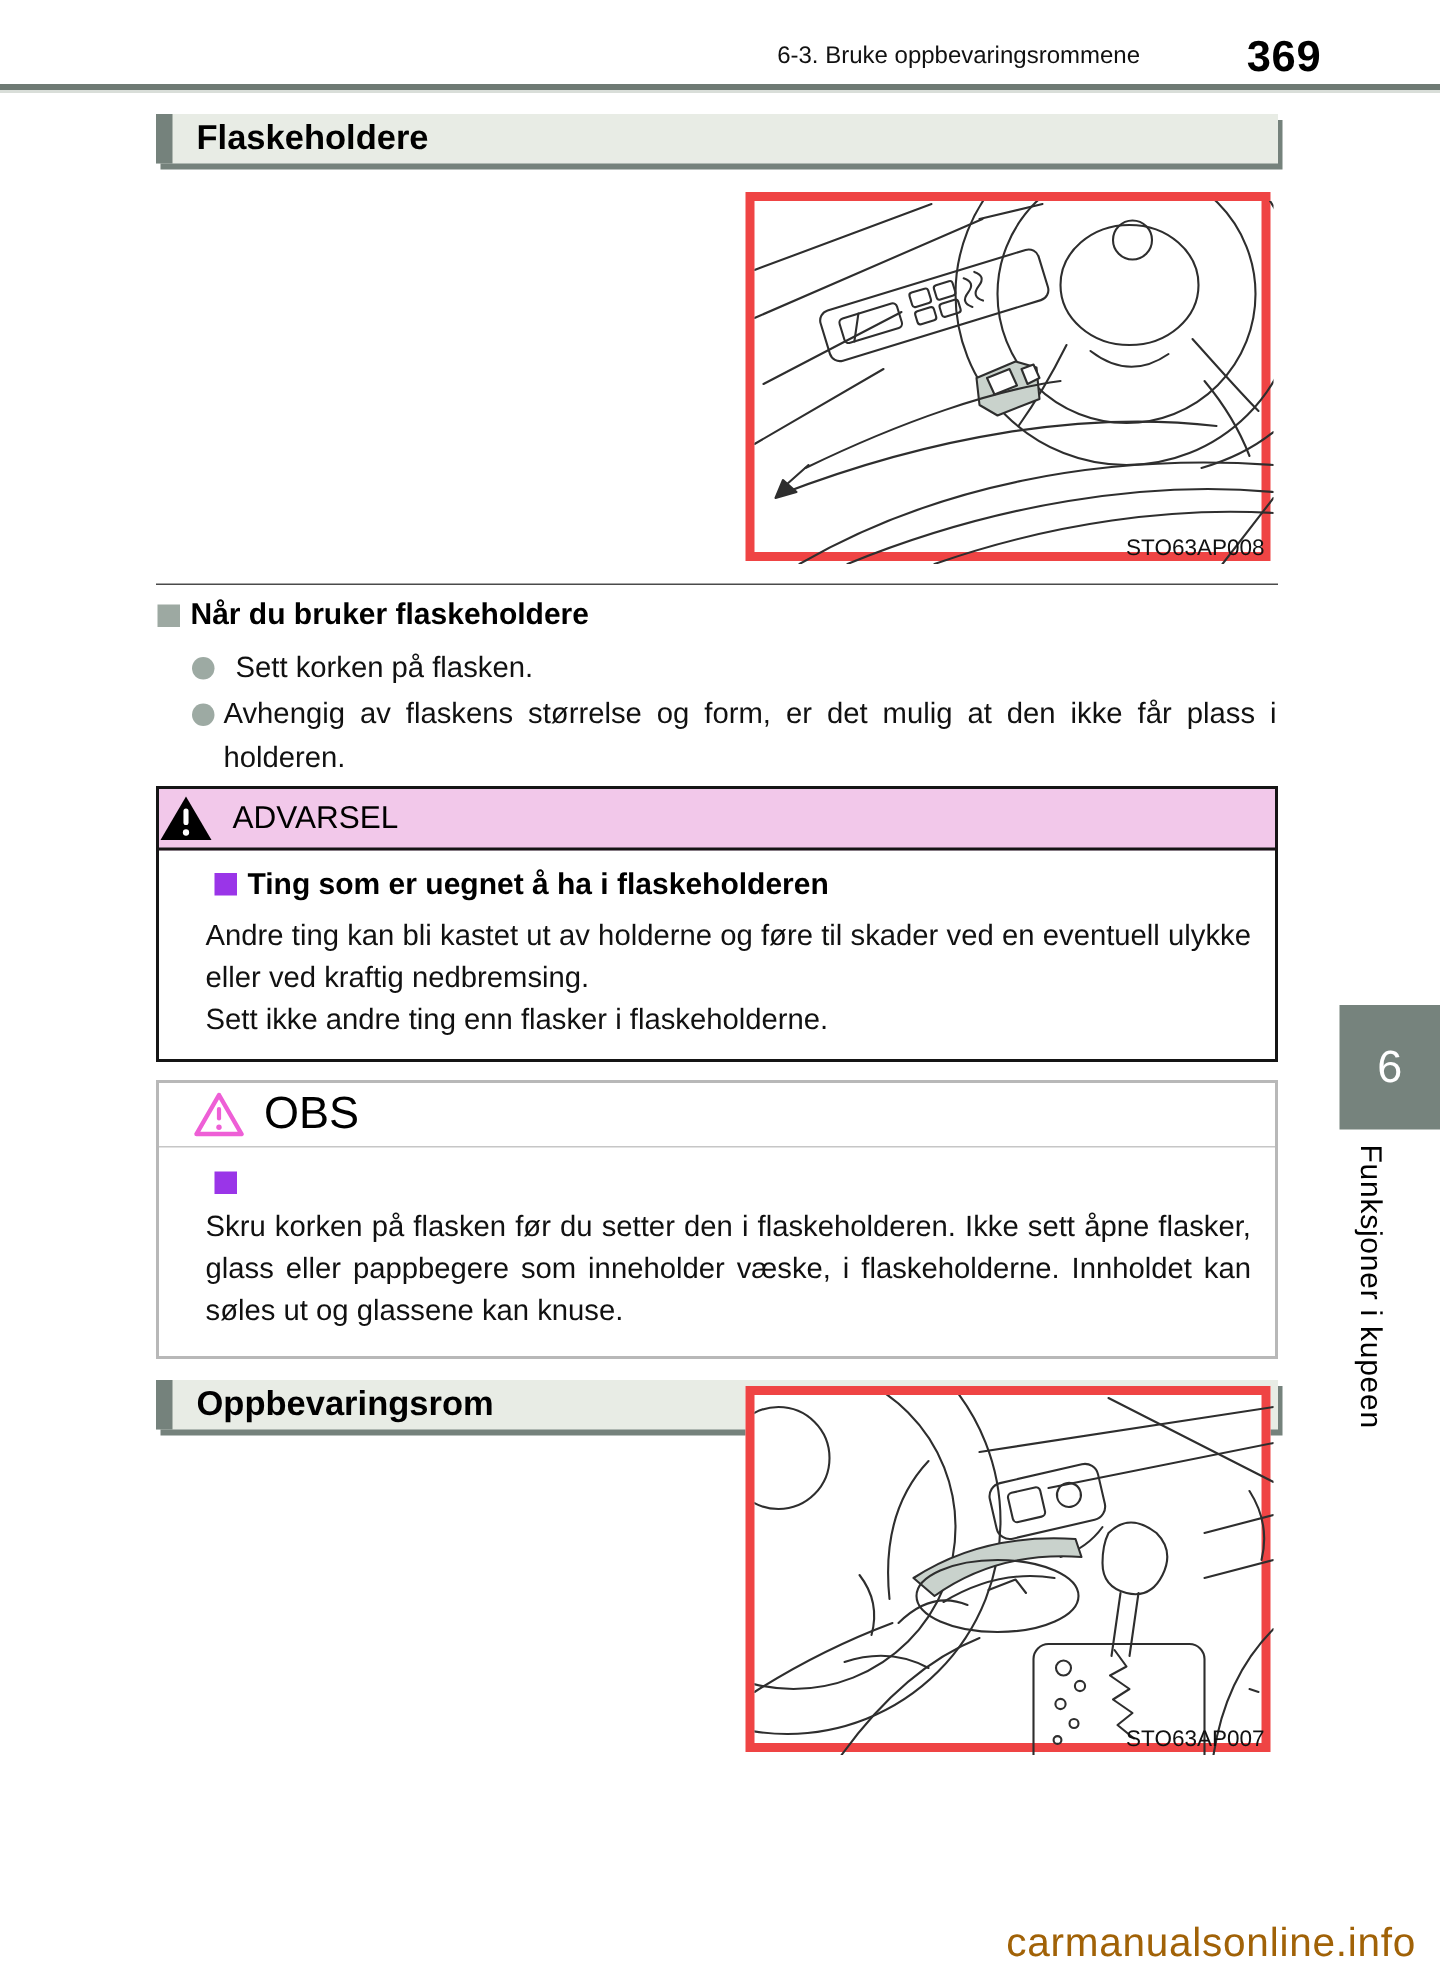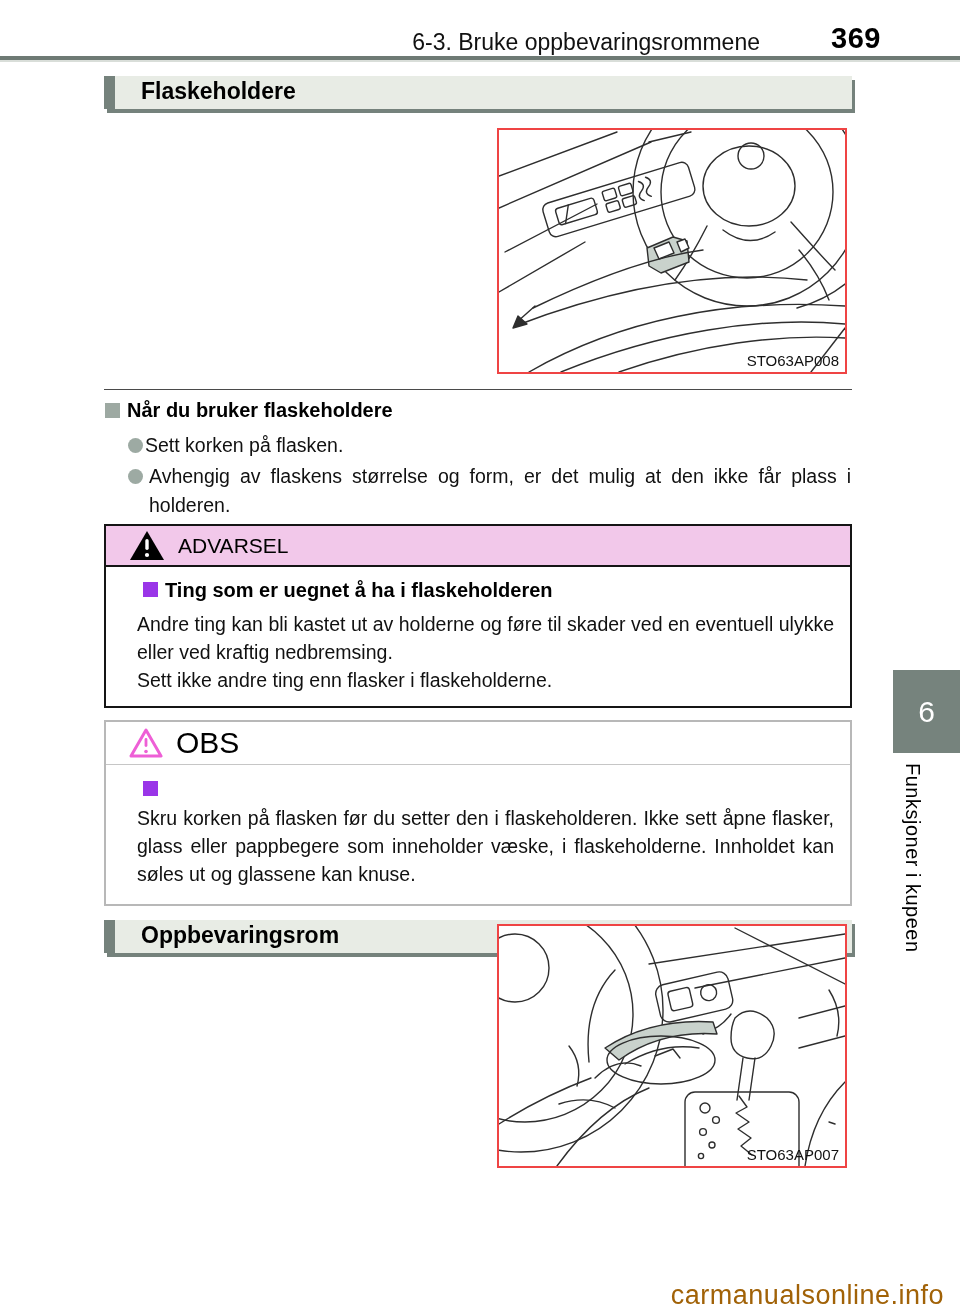--- a/index.html
+++ b/index.html
@@ -1,55 +1,55 @@
 <!DOCTYPE html>
 <html><head>
 <meta charset="utf-8">
 <style>
   html,body{margin:0;padding:0;background:#fff;}
   .page{position:relative;width:960px;height:1312px;background:#ffffff;overflow:hidden;
         font-family:"Liberation Sans", sans-serif;color:#1a1a1a;}
 
   
-  .running-head{position:absolute;top:29px;right:200px;font-size:23px;color:#111;}
+  .running-head{position:absolute;top:29px;right:200px;font-size:16px;color:#111;}
   .page-number{position:absolute;top:22px;right:79px;font-size:29px;font-weight:bold;color:#000;letter-spacing:.5px;}
   .top-rule{position:absolute;top:56px;left:0;width:960px;height:4px;background:#6E7A74;border-bottom:2px solid #D9DED9;}
 
   
   .section-header{position:absolute;left:104px;width:748px;height:33px;box-sizing:border-box;
     background:#E8ECE5;border-left:11px solid #75827C;box-shadow:3px 4px 0 #75827C;
-    font-size:23px;font-weight:bold;line-height:31px;padding-left:26px;color:#000;}
+    font-size:23px;font-weight:bold;line-height:31px;padding-left:16px;color:#000;}
   .sec1{top:76px;}
   .sec2{top:920px;}
 
   
-  .figure{position:absolute;left:497px;width:350px;box-sizing:border-box;border:2px solid #ef4444;background:#fff;}
+  .figure{position:absolute;left:497px;width:350px;box-sizing:border-box;border:6px solid #ef4444;background:#fff;}
   .fig1{top:128px;height:246px;}
   .fig2{top:924px;height:244px;}
   .lineart{display:block;}
 
   
   .rule-thin{position:absolute;left:104px;top:389px;width:748px;border-top:1px solid #4a4a4a;}
 
   
   .note-head{position:absolute;left:105px;top:399px;display:flex;align-items:center;gap:7px;
     font-size:20px;font-weight:bold;color:#000;}
   .sq{width:15px;height:15px;background:#9DA9A2;flex:0 0 auto;}
   .sq.purple{background:#9A35E8;}
   .bullet-item{position:absolute;left:128px;font-size:19.5px;line-height:29px;color:#111;}
-  .b1{top:431px;display:flex;align-items:center;gap:2px;}
+  .b1{top:431px;display:flex;align-items:center;gap:14px;}
   .b2{top:462px;width:723px;padding-left:21px;box-sizing:border-box;text-align:justify;}
   .dot{width:15px;height:15px;border-radius:50%;background:#9DAAA3;flex:0 0 auto;}
   .b2 .dot{position:absolute;left:0;top:7px;}
 
   
   .warning-box{position:absolute;left:104px;top:524px;width:748px;height:184px;box-sizing:border-box;
     border:2px solid #151515;background:#fff;}
   .warning-header{height:39px;background:#F2C8EA;border-bottom:2px solid #151515;display:flex;
-    align-items:center;gap:13px;padding-left:23px;font-size:21px;color:#000;}
+    align-items:center;gap:13px;font-size:21px;color:#000;}
   .warning-body{padding:12px 16px 0 9px;}
   .box-heading{display:flex;align-items:flex-start;gap:7px;font-size:20px;font-weight:bold;color:#000;margin:0 0 8px 0;padding-left:28px;}
   .box-heading .sq{margin-top:3px;}
   .box-text{margin:0;padding-left:22px;font-size:19.5px;line-height:28px;color:#111;}
   .box-text.just{text-align:justify;}
 
   
   .notice-box{position:absolute;left:104px;top:720px;width:748px;height:186px;box-sizing:border-box;
     border:2px solid #B8B8B8;background:#fff;}
   .notice-header{height:42px;border-bottom:1px solid #C6C6C6;display:flex;align-items:center;gap:13px;

